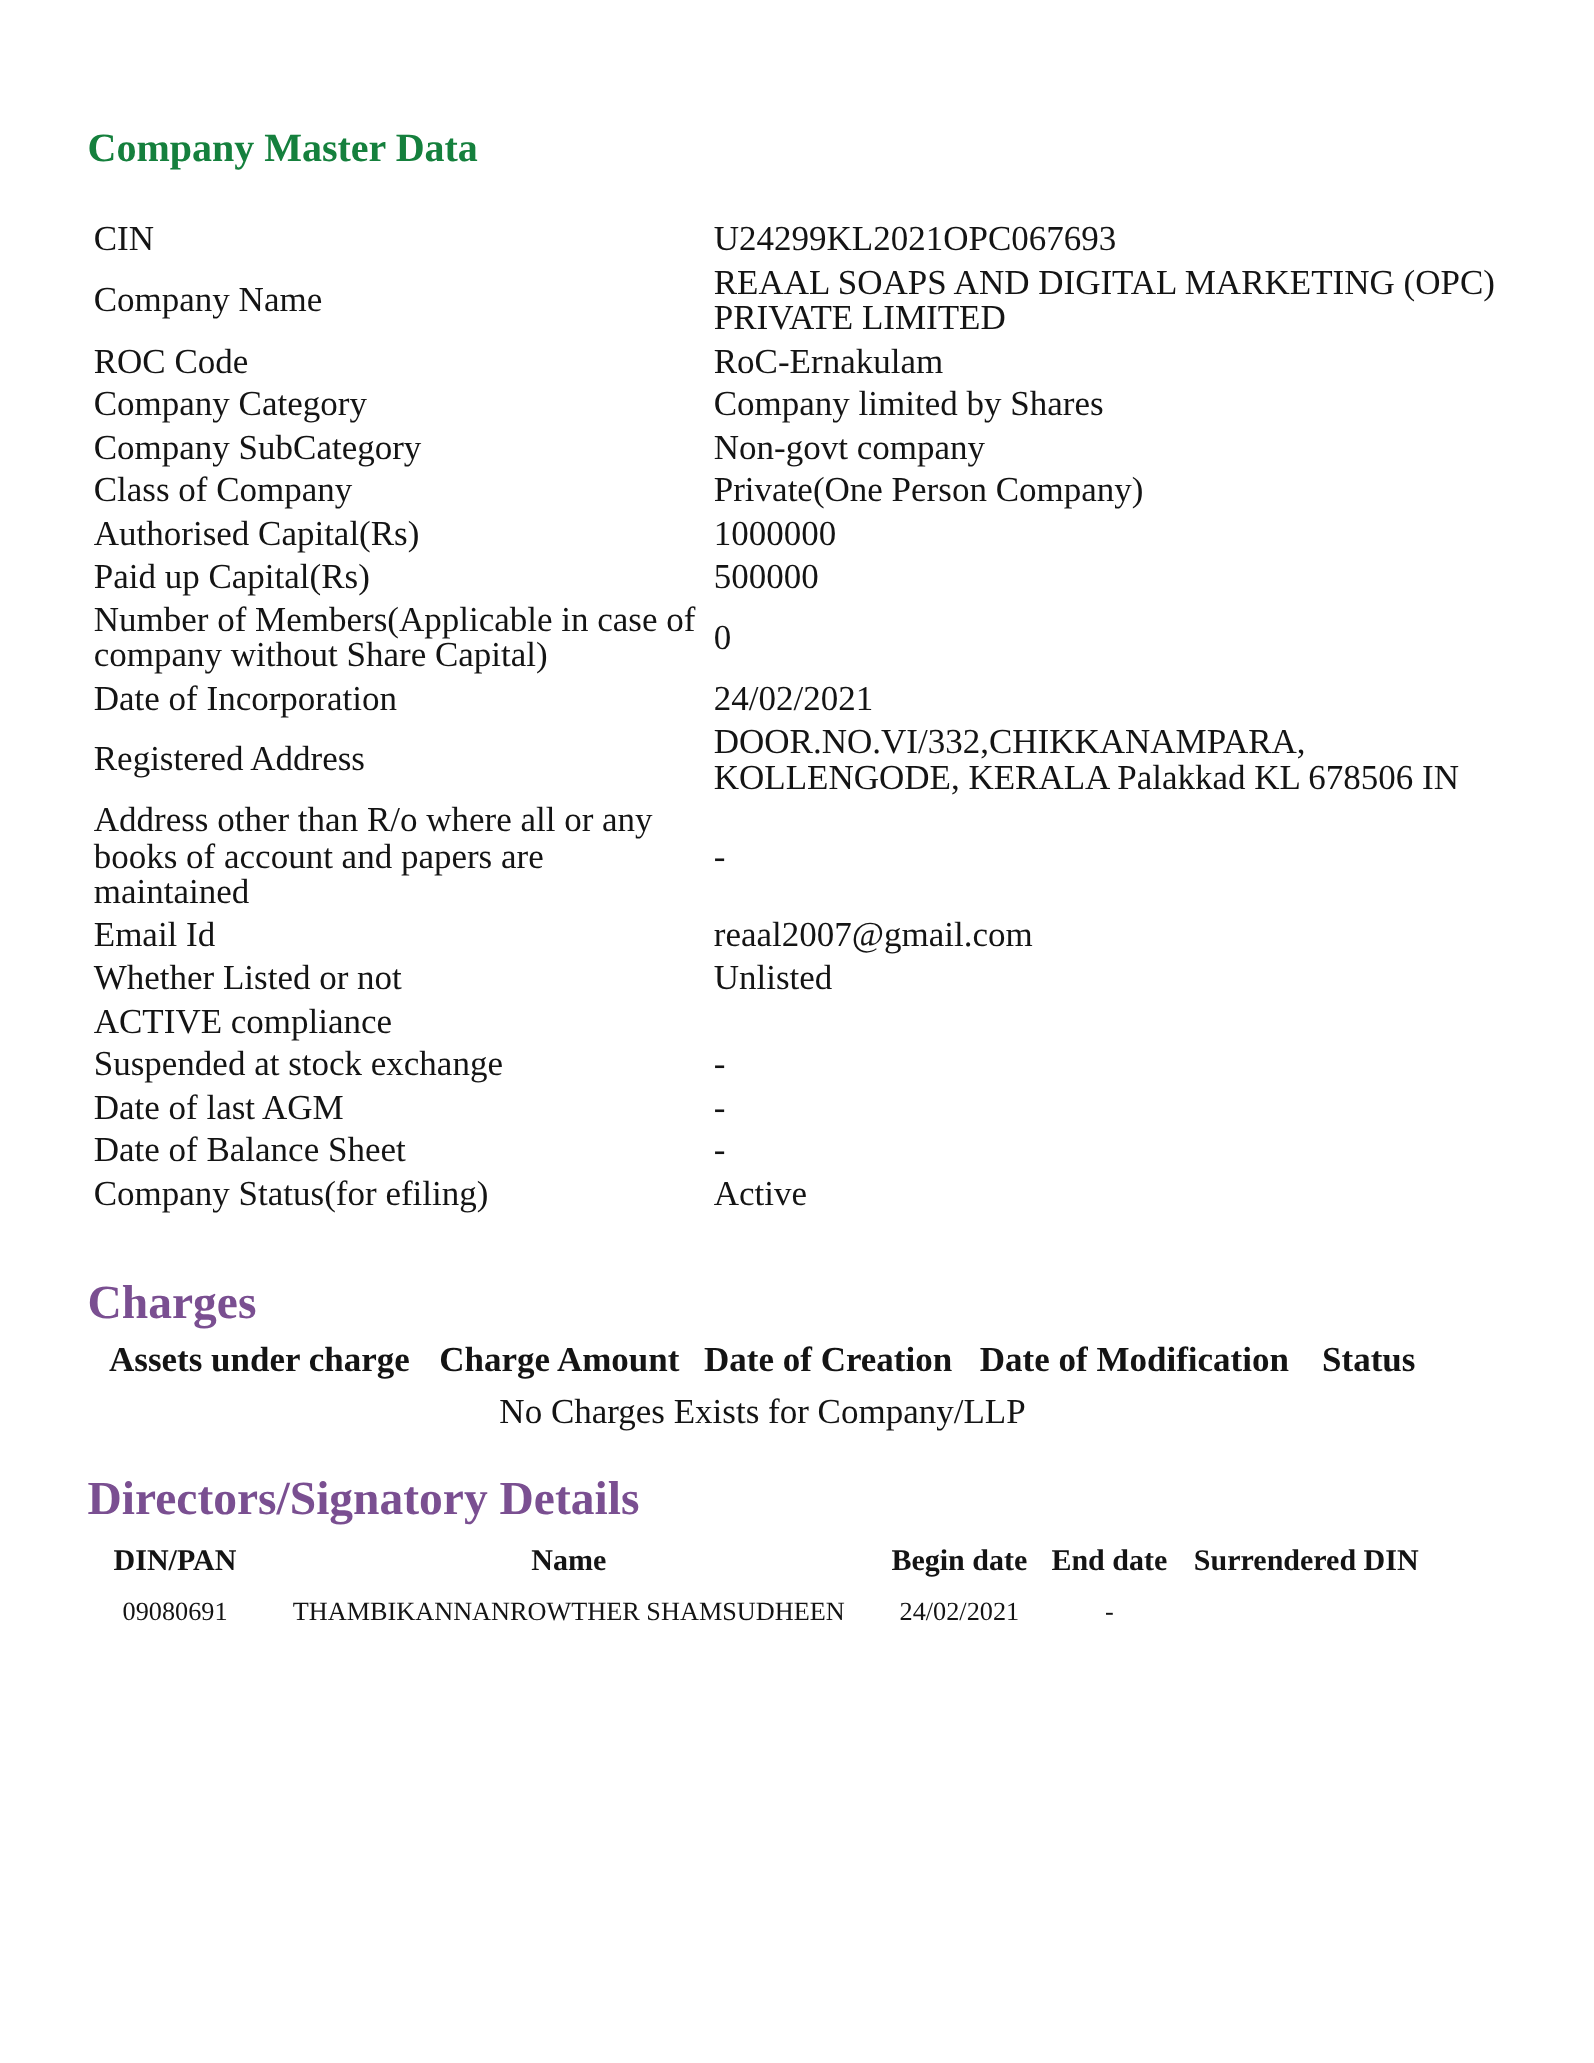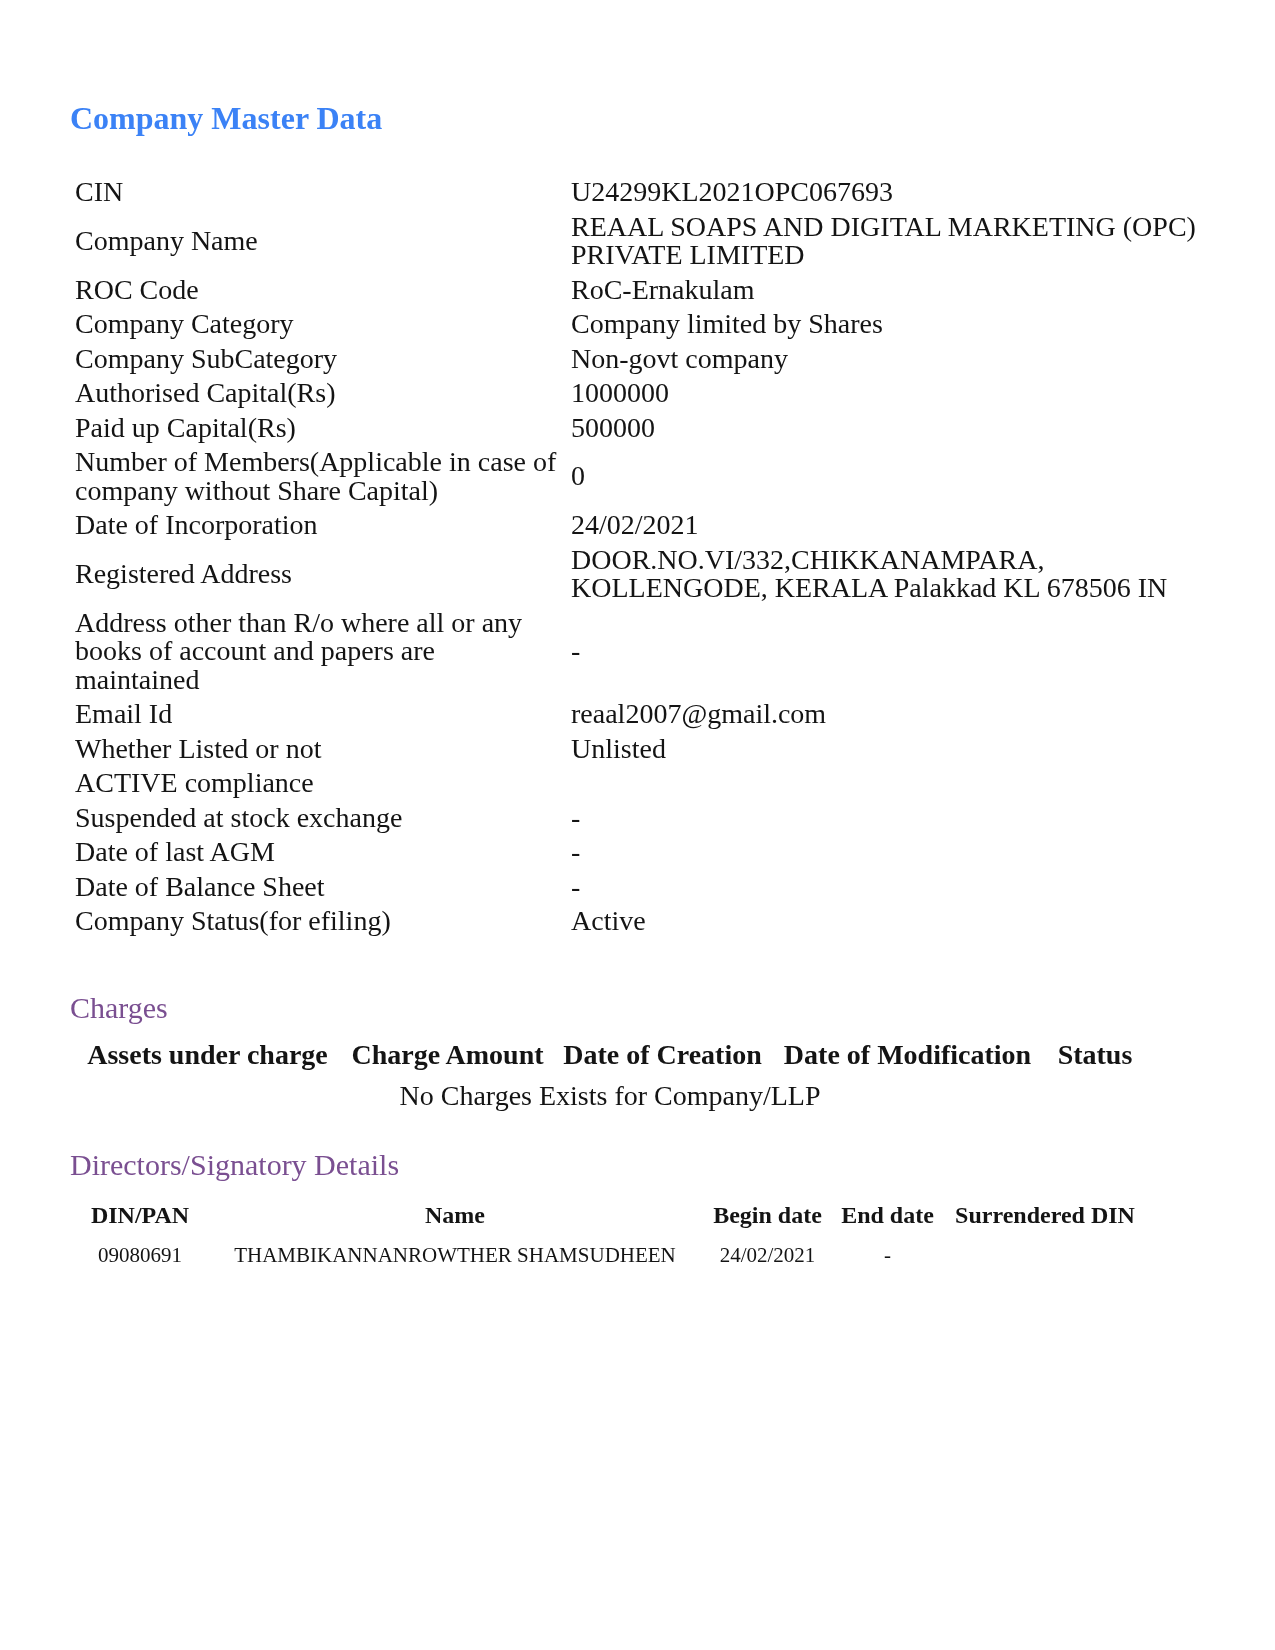--- a/index.html
+++ b/index.html
@@ -16,42 +16,42 @@
     overflow: hidden;
   }
   .page {
     padding: 100px 70px 0 70px;
     box-sizing: border-box;
   }
   h1.doc-title {
     font-size: 32px;
     font-weight: bold;
     margin: 0 0 38px 0;
-    color: #3b82f6;
+    color: #15803d;
   }
   
   table.master {
     border-collapse: collapse;
     margin-left: 5px;
     table-layout: fixed;
     width: 1140px;
   }
   table.master td {
     font-size: 28px;
     line-height: 28.5px;
     padding: 3px 0;
     vertical-align: middle;
     word-wrap: break-word;
   }
   table.master td.label { width: 490px; padding-right: 6px; }
   table.master td.value { width: 644px; }
   
   h2.section-heading {
-    font-weight: normal;
-    font-size: 30px;
+    font-weight: bold;
+    font-size: 38px;
     line-height: 34px;
     color: var(--accent, #7a4f91);
     margin: 0;
   }
   h2.charges-heading   { margin: 52px 0 12px 0; }
   h2.directors-heading { margin: 32px 0 16px 0; }
   
   table.charges {
     border-collapse: collapse;
     table-layout: fixed;
@@ -128,20 +128,24 @@
           <td class="label">ROC Code</td>
           <td class="value">RoC-Ernakulam</td>
         </tr>
         <tr>
           <td class="label">Company Category</td>
           <td class="value">Company limited by Shares</td>
         </tr>
         <tr>
           <td class="label">Company SubCategory</td>
           <td class="value">Non-govt company</td>
+        </tr>
+        <tr>
+          <td class="label">Class of Company</td>
+          <td class="value">Private(One Person Company)</td>
         </tr>
         <tr>
           <td class="label">Authorised Capital(Rs)</td>
           <td class="value">1000000</td>
         </tr>
         <tr>
           <td class="label">Paid up Capital(Rs)</td>
           <td class="value">500000</td>
         </tr>
         <tr>

